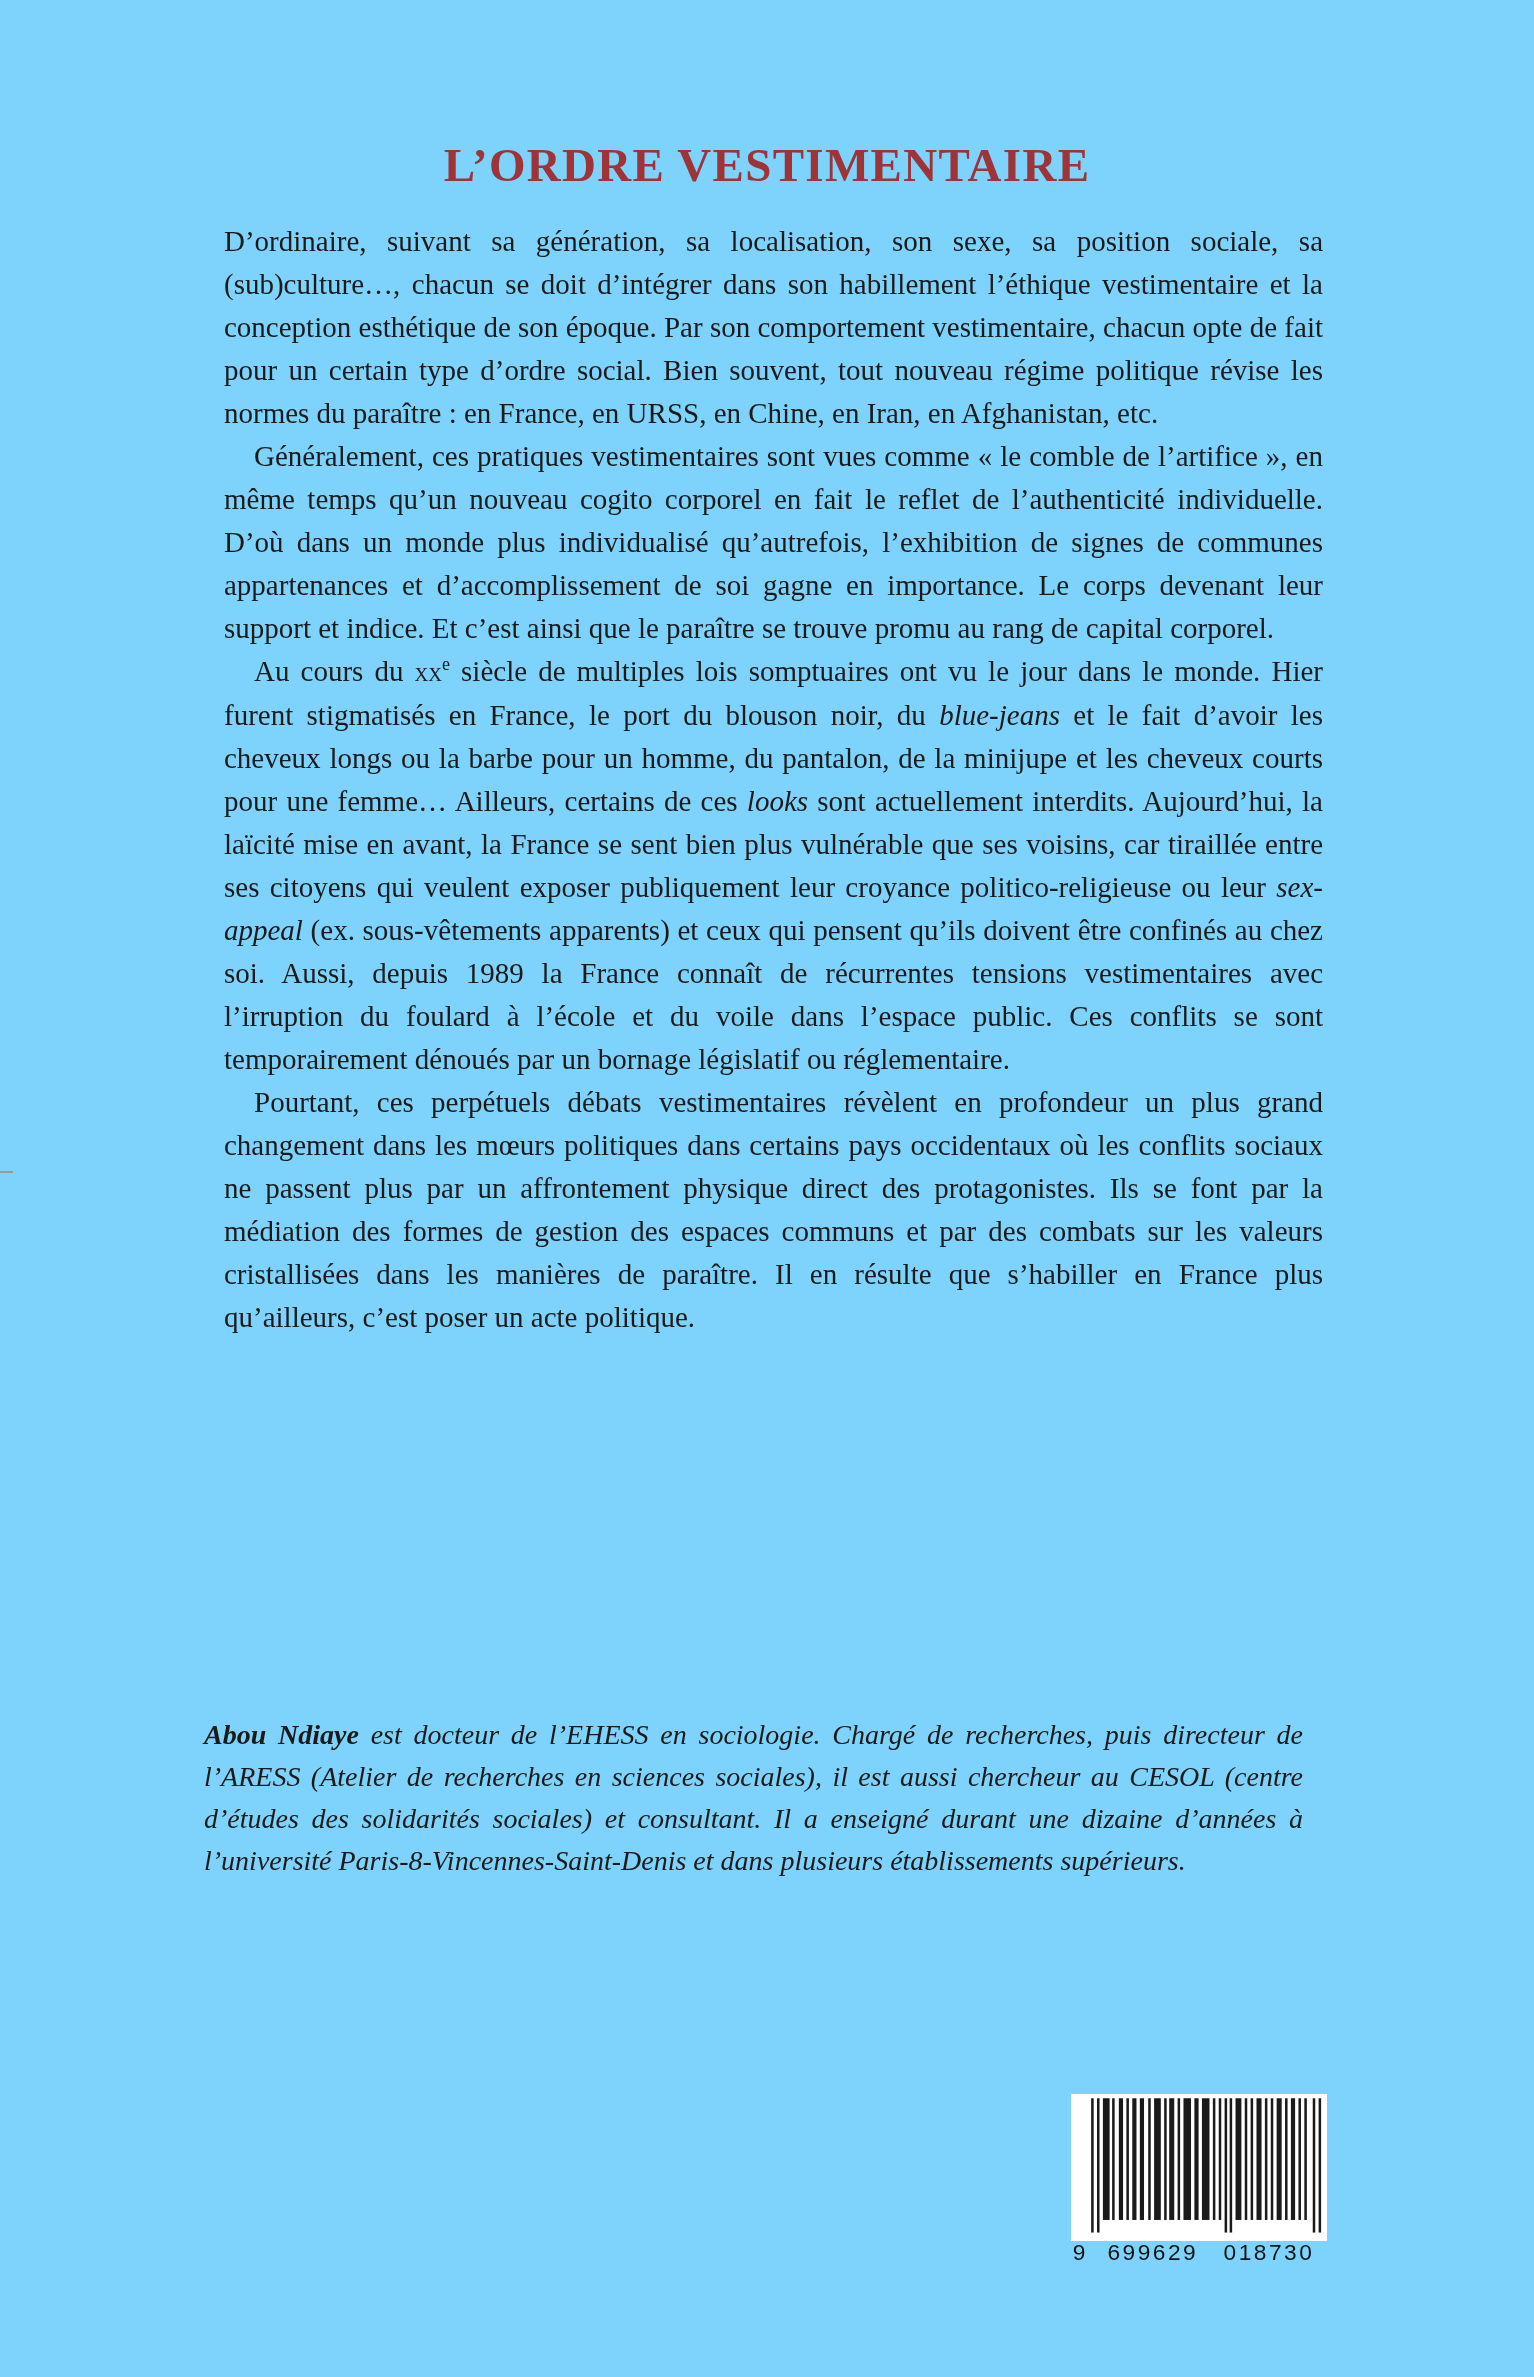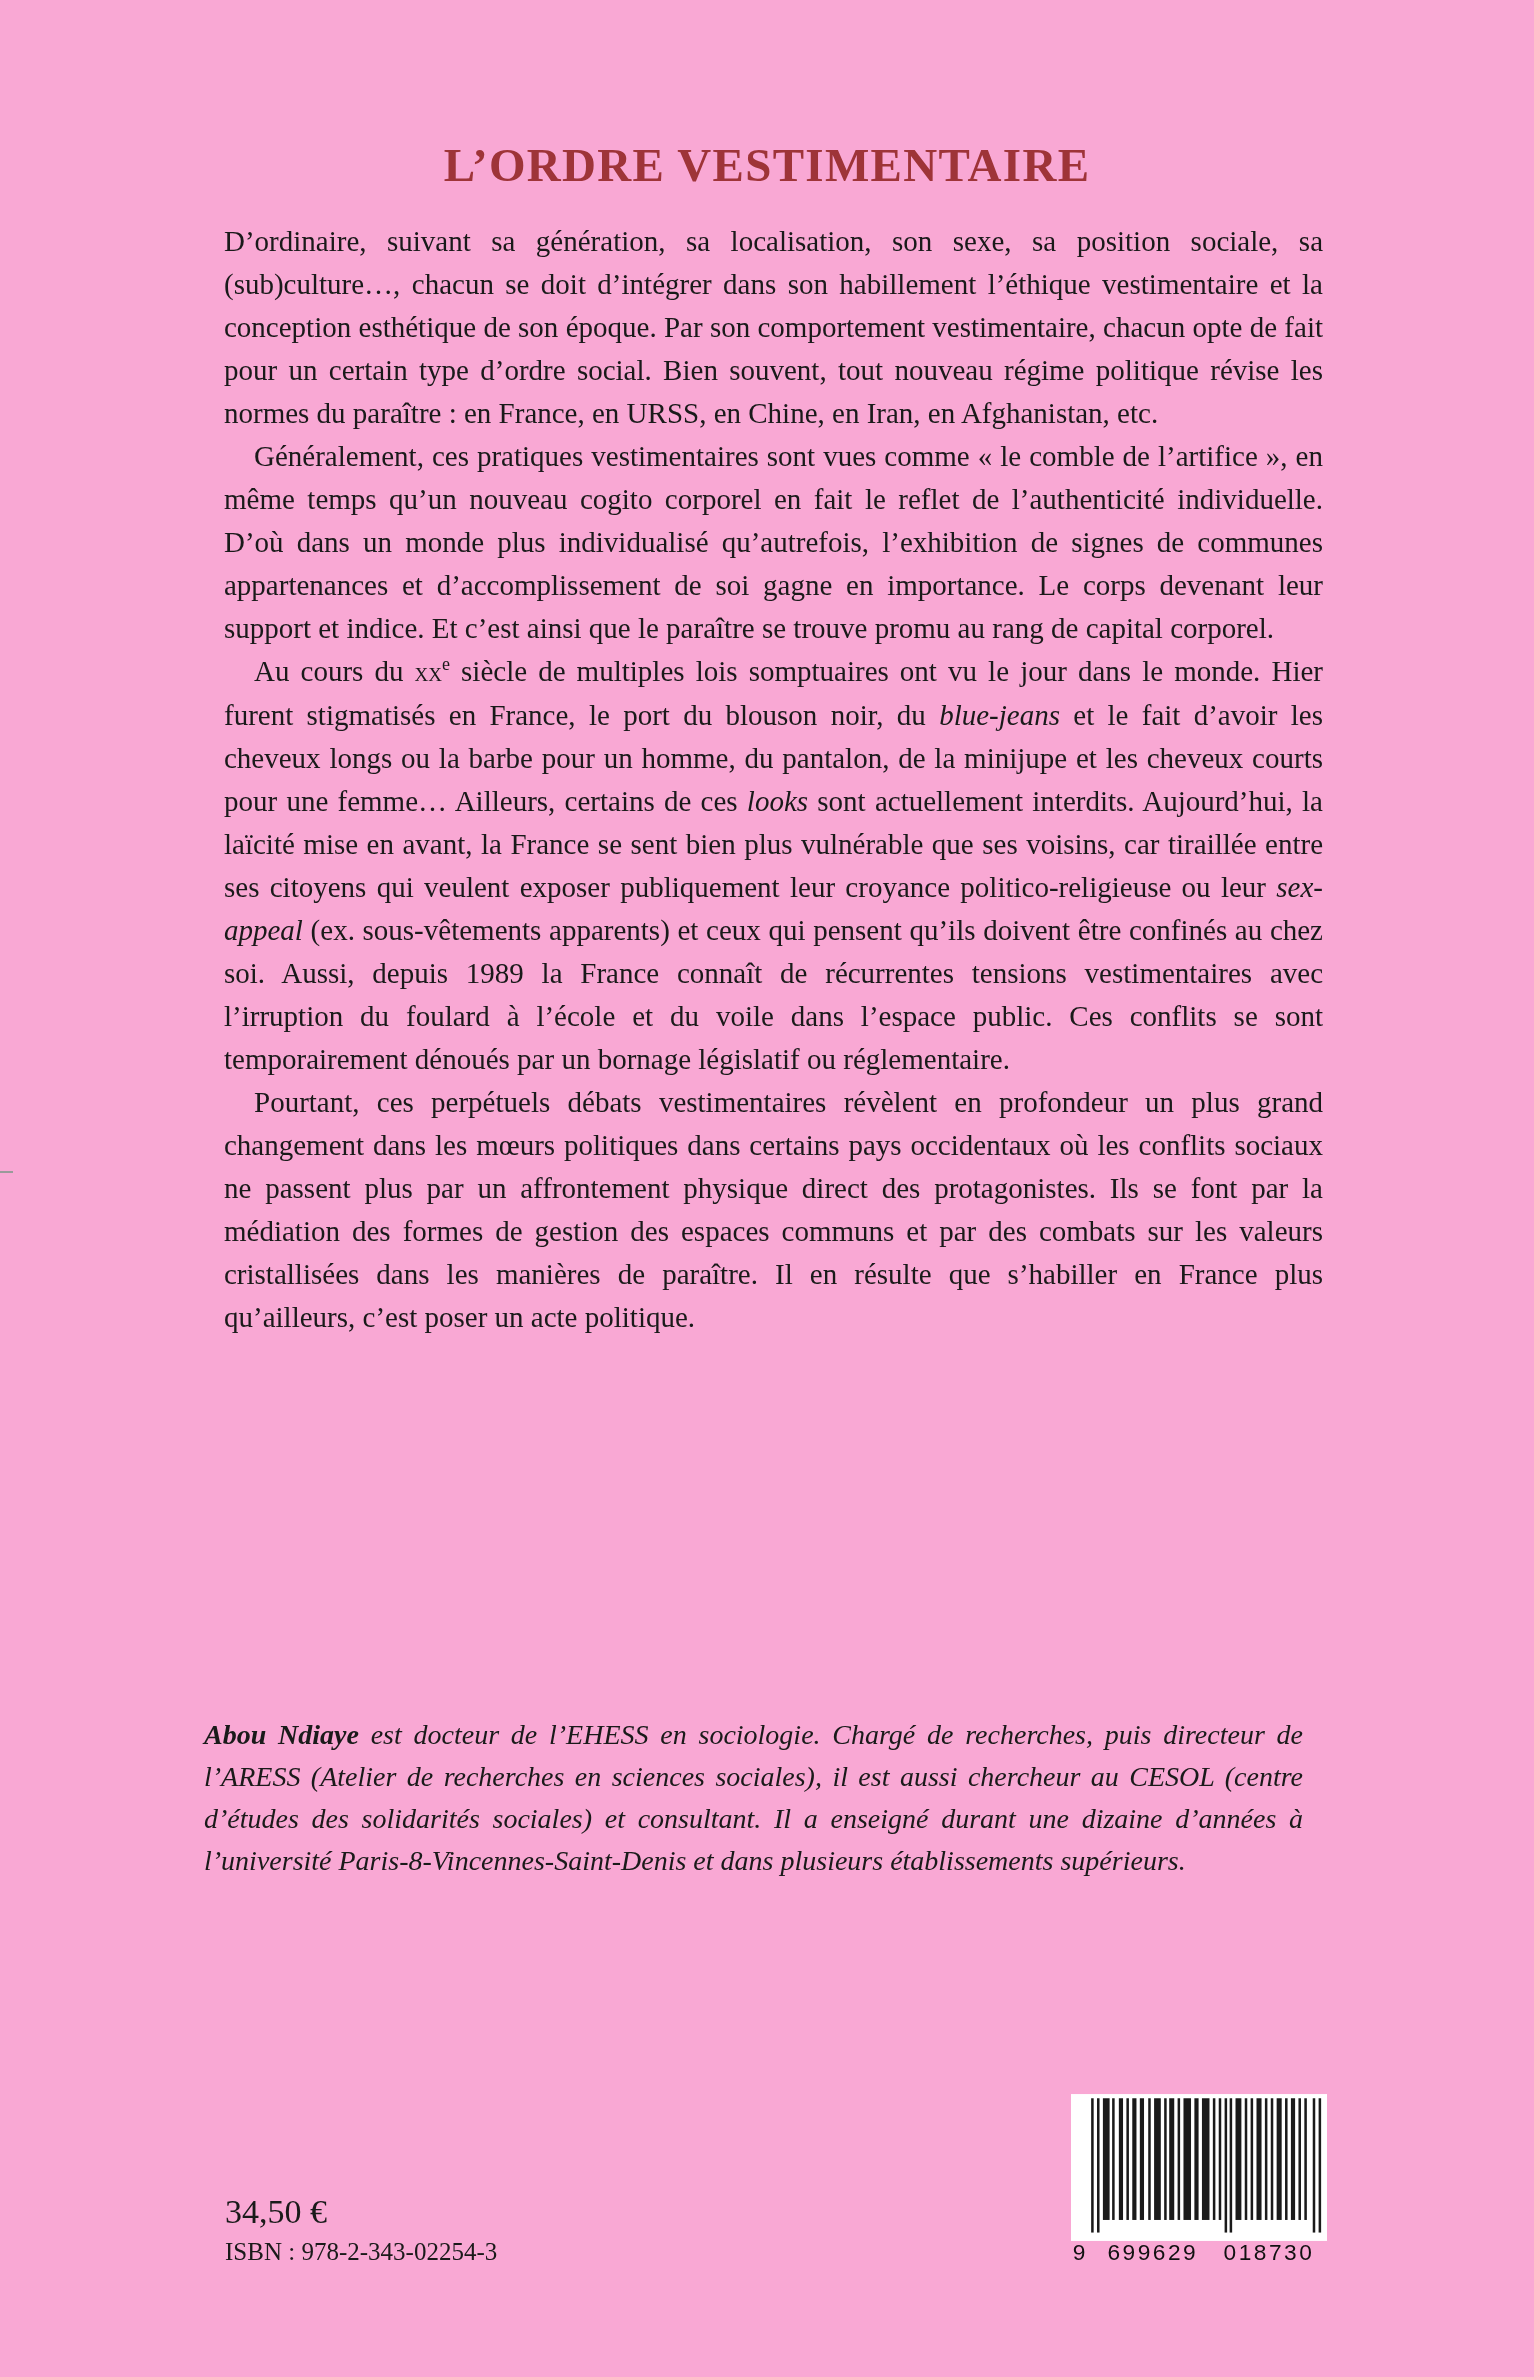--- a/index.html
+++ b/index.html
@@ -12,21 +12,21 @@
     height: 2377px;
     font-family: "Liberation Serif", "DejaVu Serif", serif;
     color: #1a1a1a;
     position: relative;
     overflow: hidden;
   }
 
   .page {
     position: absolute;
     inset: 0;
-    background: #f9a8d4;
+    background: #7dd3fc;
   }
 
   
   .title {
     position: absolute;
     top: 107px;
     left: 0;
     width: 100%;
     text-align: center;
     color: #9e3438;
@@ -173,24 +173,20 @@
 
     <p><span>Pourtant, ces perpétuels débats vestimentaires révèlent en profondeur un plus grand changement dans les mœurs politiques dans certains pays occidentaux où les conflits sociaux ne passent plus par un affrontement physique direct des protagonistes. Ils se font par la médiation des formes de gestion des espaces communs et par des combats sur les valeurs cristallisées dans les manières de paraître. Il en résulte que s’habiller en France plus qu’ailleurs, c’est poser un acte politique.</span></p>
 
   </div>
 
   <div class="bio"><span class="name">Abou Ndiaye</span><span> est docteur de l’EHESS en sociologie. Chargé de recherches, puis directeur de l’ARESS (Atelier de recherches en sciences sociales), il est aussi chercheur au CESOL (centre d’études des solidarités sociales) et consultant. Il a enseigné durant une dizaine d’années à l’université Paris-8-Vincennes-Saint-Denis et dans plusieurs établissements supérieurs.</span></div>
 
   <div class="collection">
   </div>
 
-  <div class="price-block">
-    <div class="price">34,50 €</div>
-    <div class="isbn">ISBN : 978-2-343-02254-3</div>
-  </div>
 
   <div class="barcode-wrap">
     <svg class="barcode-svg" width="256" height="147" viewBox="0 0 305 175">
       <rect x="0" y="0" width="305" height="175" fill="#ffffff"></rect>
       <g fill="#1a1a1a">
 
         <rect x="24" y="5" width="3" height="160"></rect>
         <rect x="31" y="5" width="3" height="160"></rect>
 
         <rect x="38" y="5" width="8" height="145"></rect>

